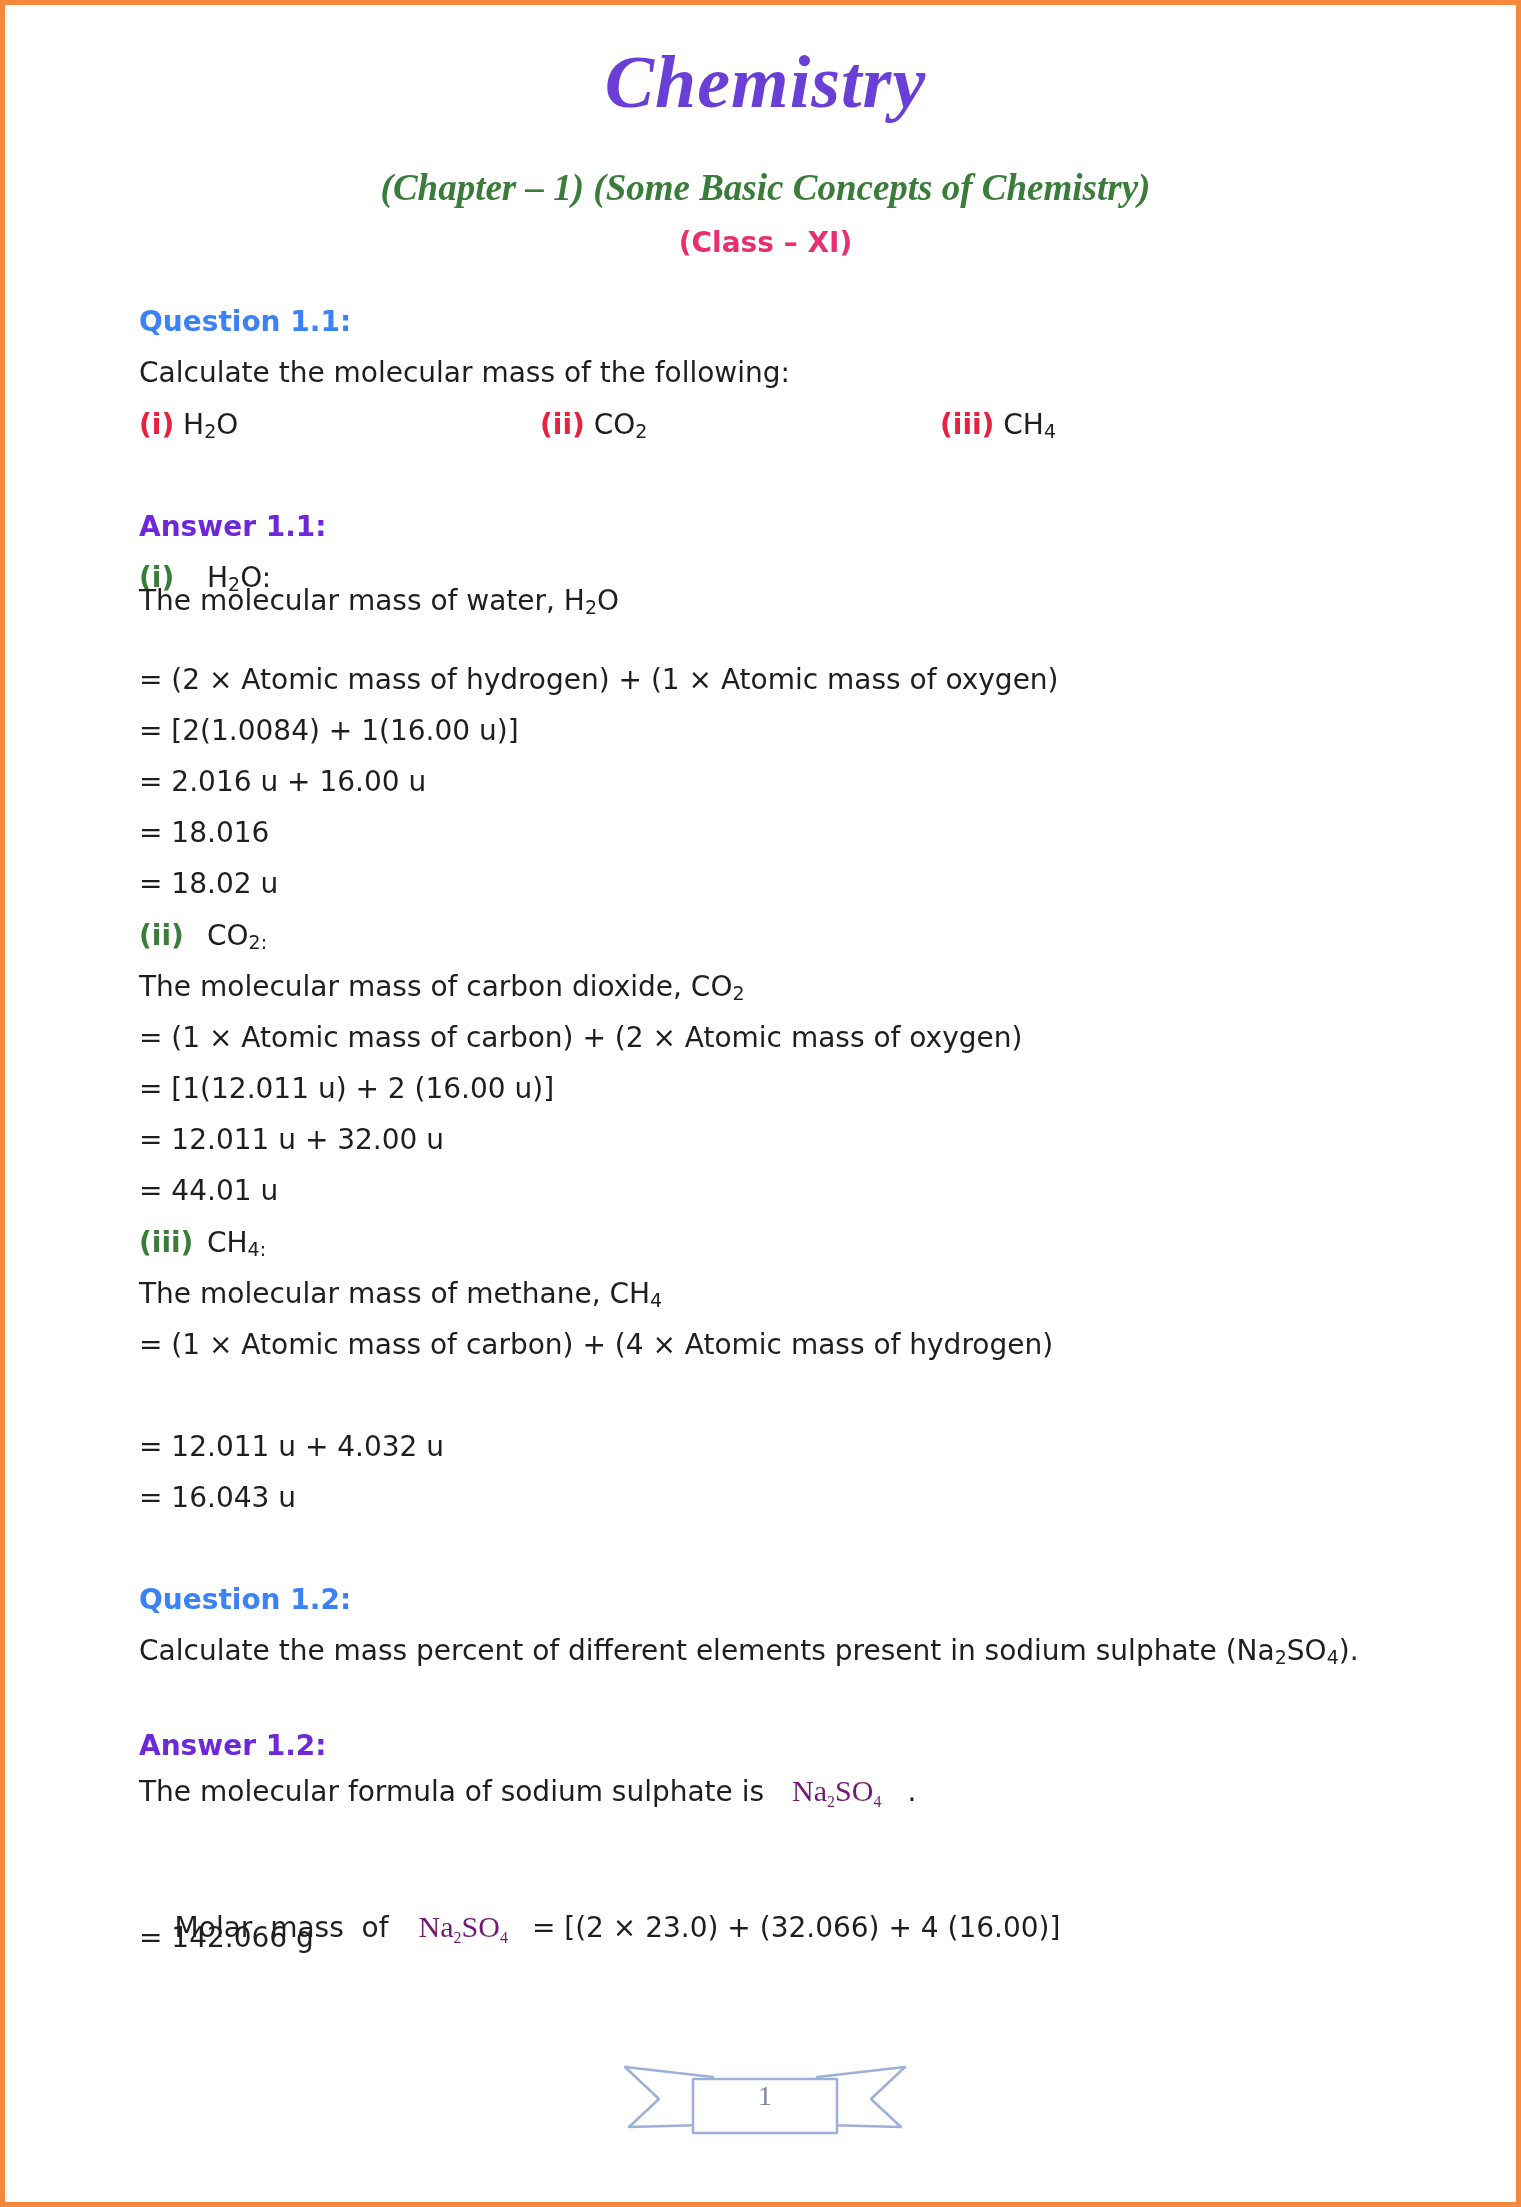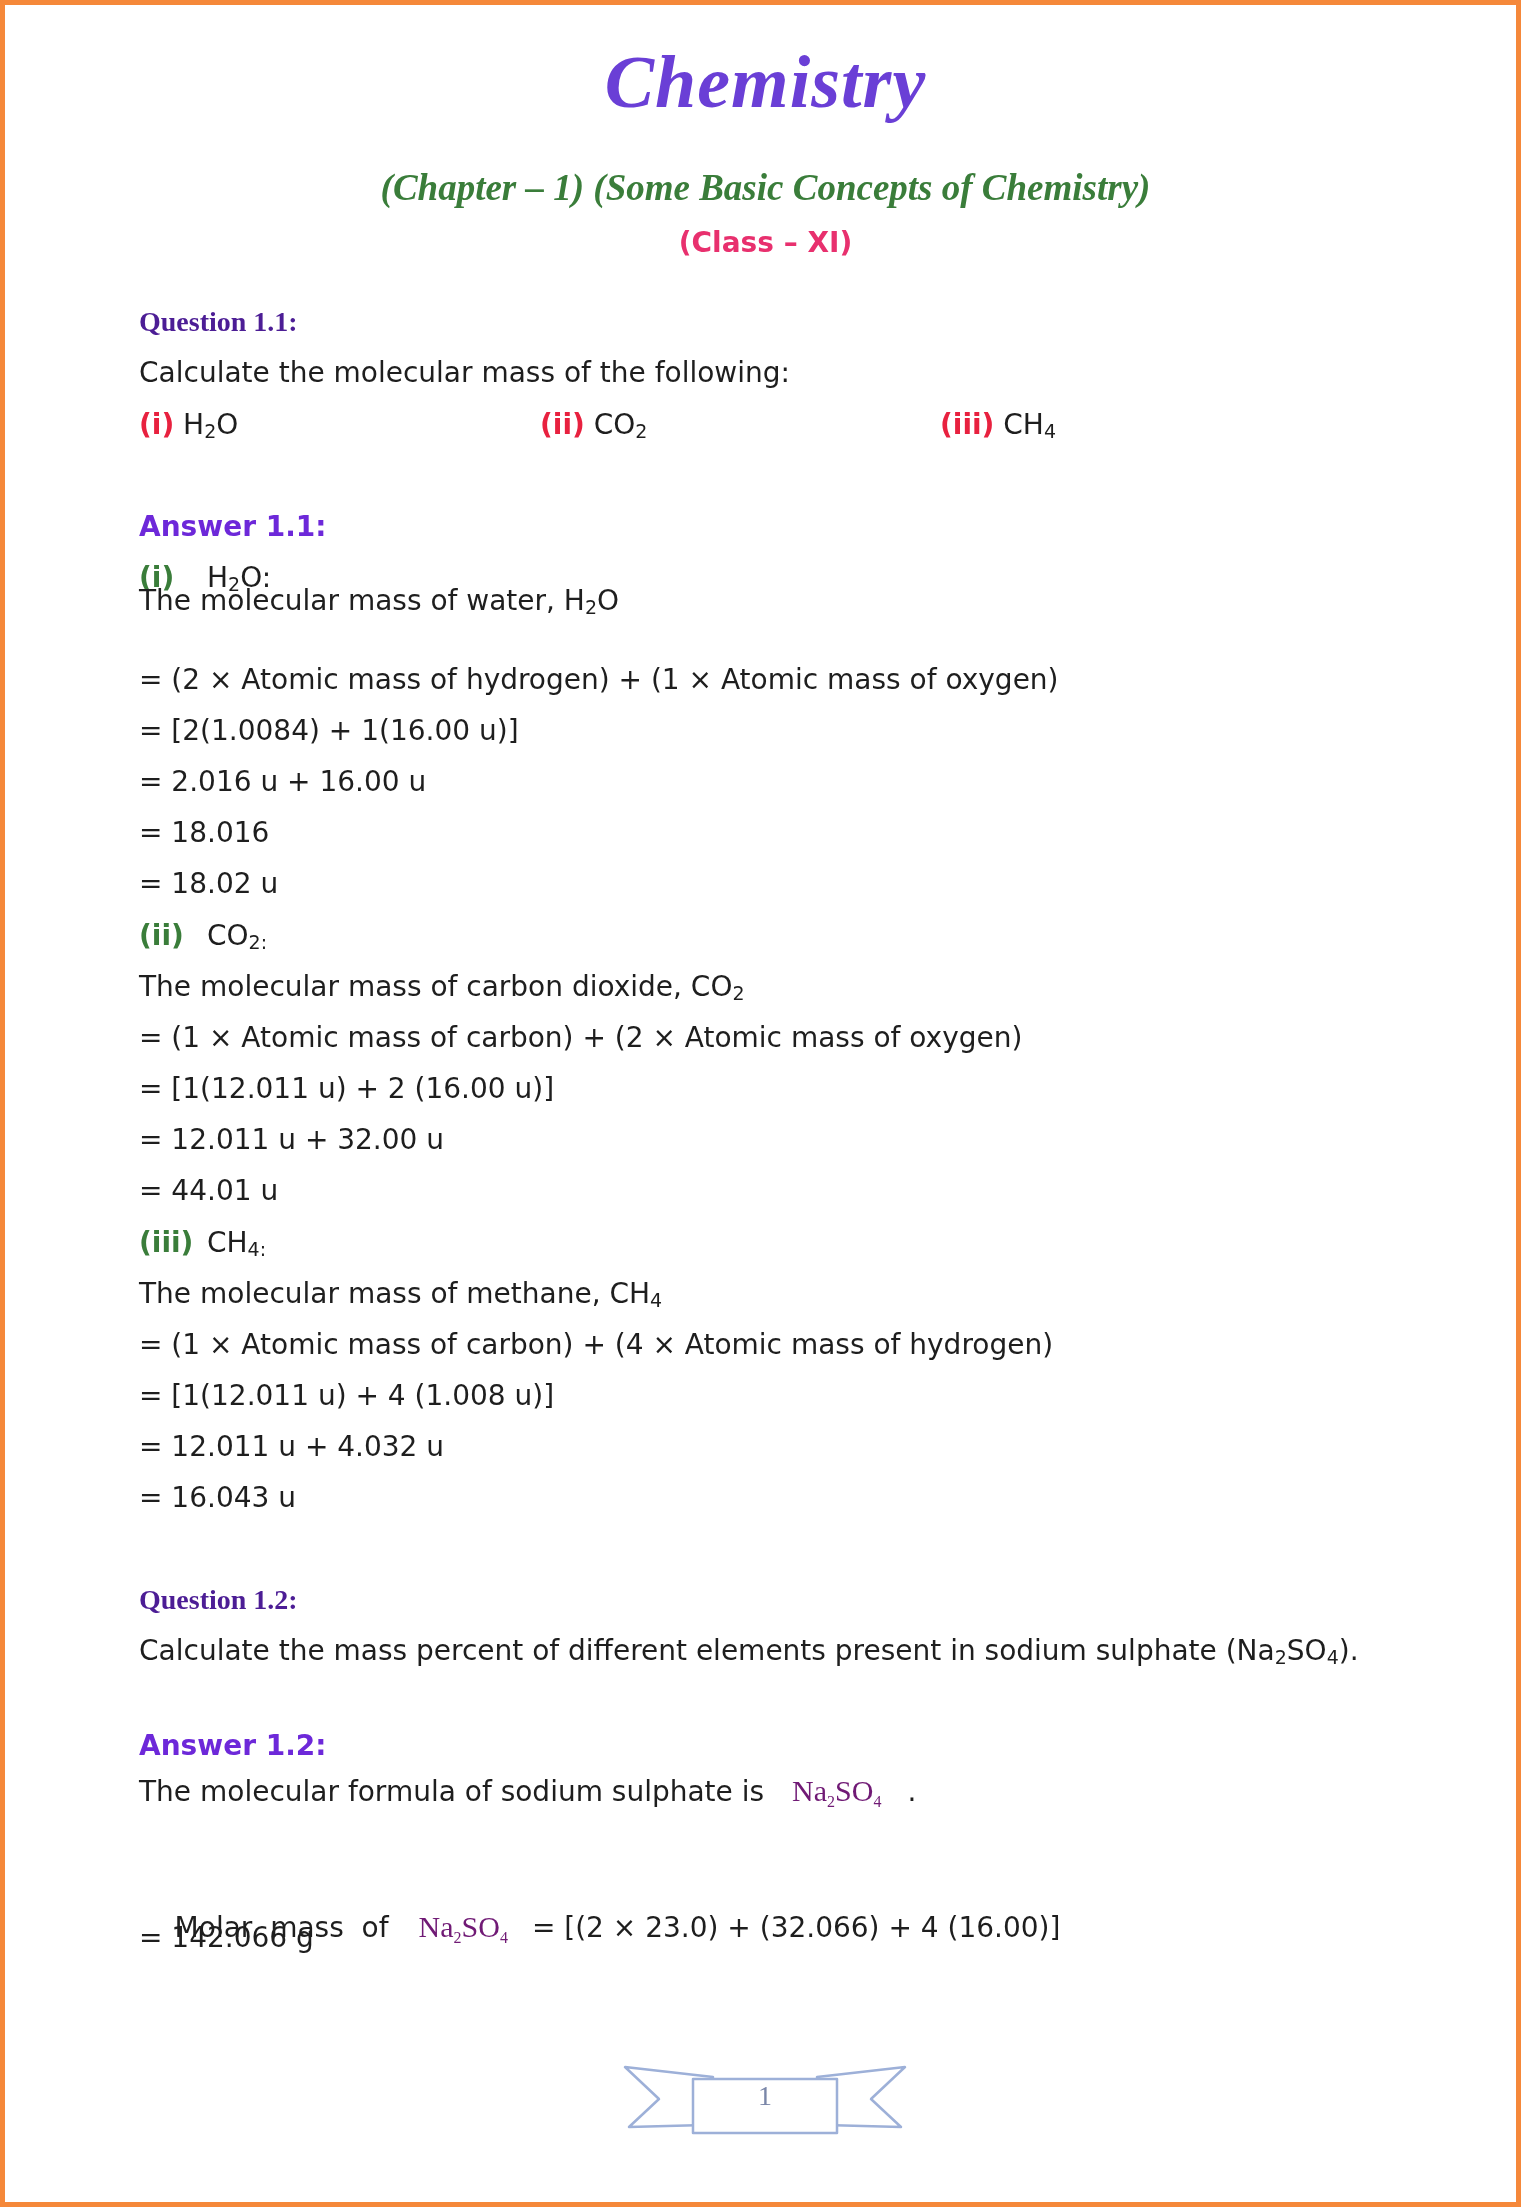--- a/index.html
+++ b/index.html
@@ -23,21 +23,21 @@
   .classline {
     position: absolute; left: 0; width: 1521px; top: 218px; text-align: center;
     font-family: "DejaVu Sans", "Liberation Sans", sans-serif;
     font-weight: bold; font-size: 28px; color: #e8306e; line-height: 40px;
   }
   .line {
     position: absolute; left: 134px; white-space: nowrap;
     font-family: "DejaVu Sans", "Liberation Sans", sans-serif;
     font-size: 28px; color: #1e1e1e; line-height: 40px;
   }
-  .q-head { color: #4c1d95; font-weight: bold; font-family: Liberation Serif, serif; }
+  .q-head { color: #3b82f6; font-weight: bold; }
   .a-head { color: #6d28d9; font-weight: bold; }
   .red-mark { color: #e8213f; font-weight: bold; }
   .green-mark { color: #3a7d3a; font-weight: bold; display: inline-block; width: 68px; }
   .eq-img {
     font-family: Liberation Serif, serif;
     color: #701a75; font-size: 30px; display: inline-block; margin: 0 26px 0 28px;
   }
   .eq-img sub { font-size: 16px; vertical-align: -6px; }
   sub.s { font-size: 19px; vertical-align: -4px; line-height: 0; }
   .opt { position: absolute; white-space: nowrap; }
@@ -101,21 +101,20 @@
   <div class="line" style="top:1115px">= 12.011 u + 32.00 u</div>
   <div class="line" style="top:1166px">= 44.01 u</div>
 
   <div class="line" style="top:1218px">
     <span class="green-mark">(iii)</span><span>CH</span><sub class="s">4:</sub><span></span>
   </div>
   <div class="line" style="top:1269px">
     <span>The molecular mass of methane, CH</span><sub class="s">4</sub><span></span>
   </div>
   <div class="line" style="top:1320px">= (1 × Atomic mass of carbon) + (4 × Atomic mass of hydrogen)</div>
-  <div class="line" style="top:1371px">= [1(12.011 u) + 4 (1.008 u)]</div>
   <div class="line" style="top:1422px">= 12.011 u + 4.032 u</div>
   <div class="line" style="top:1473px">= 16.043 u</div>
 
   <div class="line q-head" style="top:1575px">Question 1.2:</div>
   <div class="line" style="top:1626px">
     <span>Calculate the mass percent of different elements present in sodium sulphate (Na</span><sub class="s">2</sub><span>SO</span><sub class="s">4</sub><span>).</span>
   </div>
 
   <div class="line a-head" style="top:1721px">Answer 1.2:</div>
   <div class="line" style="top:1766px">

